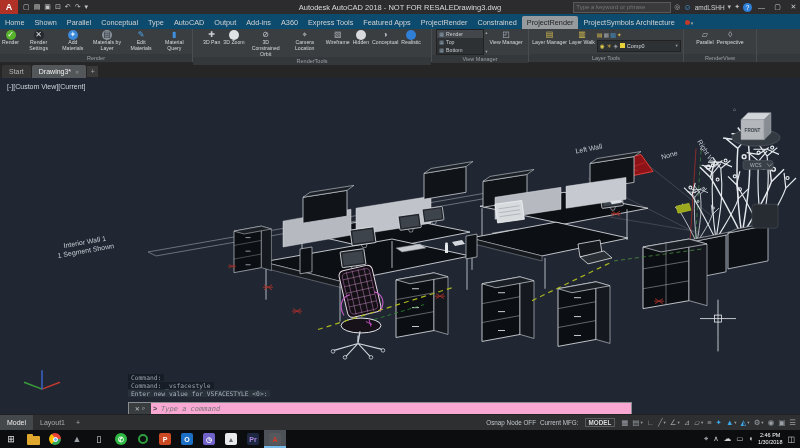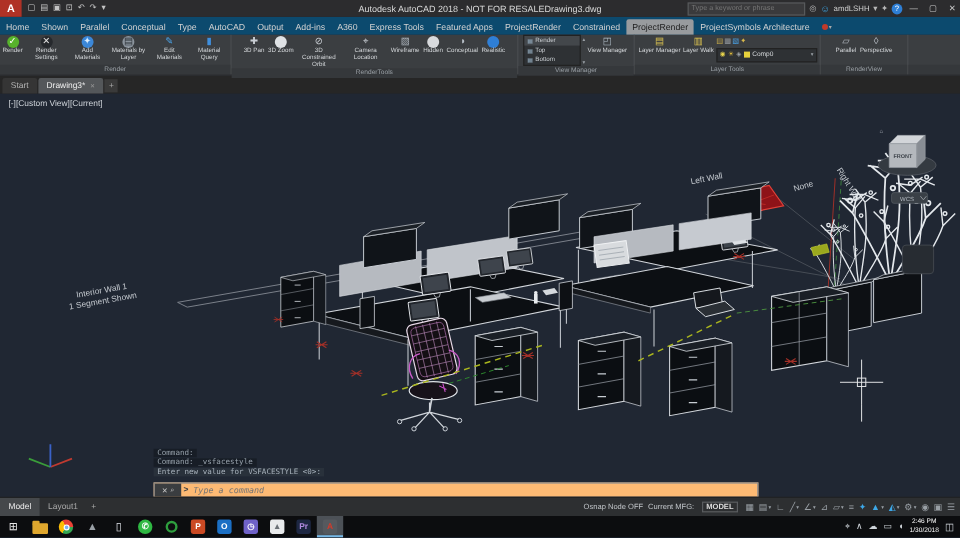--- a/index.html
+++ b/index.html
@@ -68,21 +68,21 @@
   
   .viewport{flex:1;position:relative;background:#202733;overflow:hidden}
   .vpcontrols{position:absolute;left:7px;top:5px;font-size:7px;color:#cfd4da;z-index:3;display:flex}
   svg.scene{position:absolute;inset:0;width:100%;height:100%;z-index:1}
   .st{font-family:"Liberation Sans",sans-serif;font-size:7px;fill:#c5cad0}
   .stb{font-family:"Liberation Sans",sans-serif;font-size:4.6px;fill:#3e444b;font-weight:bold}
   .wcst{font-family:"Liberation Sans",sans-serif;font-size:5px;fill:#b4bac2}
   .cmddock{position:absolute;left:128px;top:296px;z-index:4;font-family:"DejaVu Sans Mono",monospace}
   .cline{font-size:6.3px;color:#96a0aa;background:rgba(22,28,36,.85);padding:0 3px;margin-bottom:1px;width:max-content}
   .cline.hl{background:rgba(42,50,60,.92);color:#a8b2bc}
-  .cmdbar{position:absolute;left:128px;top:324px;width:504px;height:13px;background:#fdba74;
+  .cmdbar{position:absolute;left:128px;top:324px;width:504px;height:13px;background:#f9a8d4;
           border:1px solid #8a8d90;display:flex;align-items:center;z-index:4;box-sizing:border-box}
   .cmdcap{width:22px;height:100%;background:#3a3d40;display:flex;align-items:center;
           justify-content:center;gap:2px;color:#c8c8c8;font-size:6px}
   .cmdprompt{font-size:7px;color:#444;padding:0 2px;font-weight:bold}
   .cmdin{flex:1;border:none;background:transparent;font-style:italic;font-size:7px;color:#555;
          font-family:"DejaVu Sans Mono",monospace;outline:none}
   
   .statusrow{height:15px;background:#2d2f31;display:flex;align-items:center;flex:0 0 auto;
              border-top:1px solid #202224;z-index:7}
   .mtab{font-size:7px;padding:0 7px;height:100%;display:flex;align-items:center;color:#ababab}

